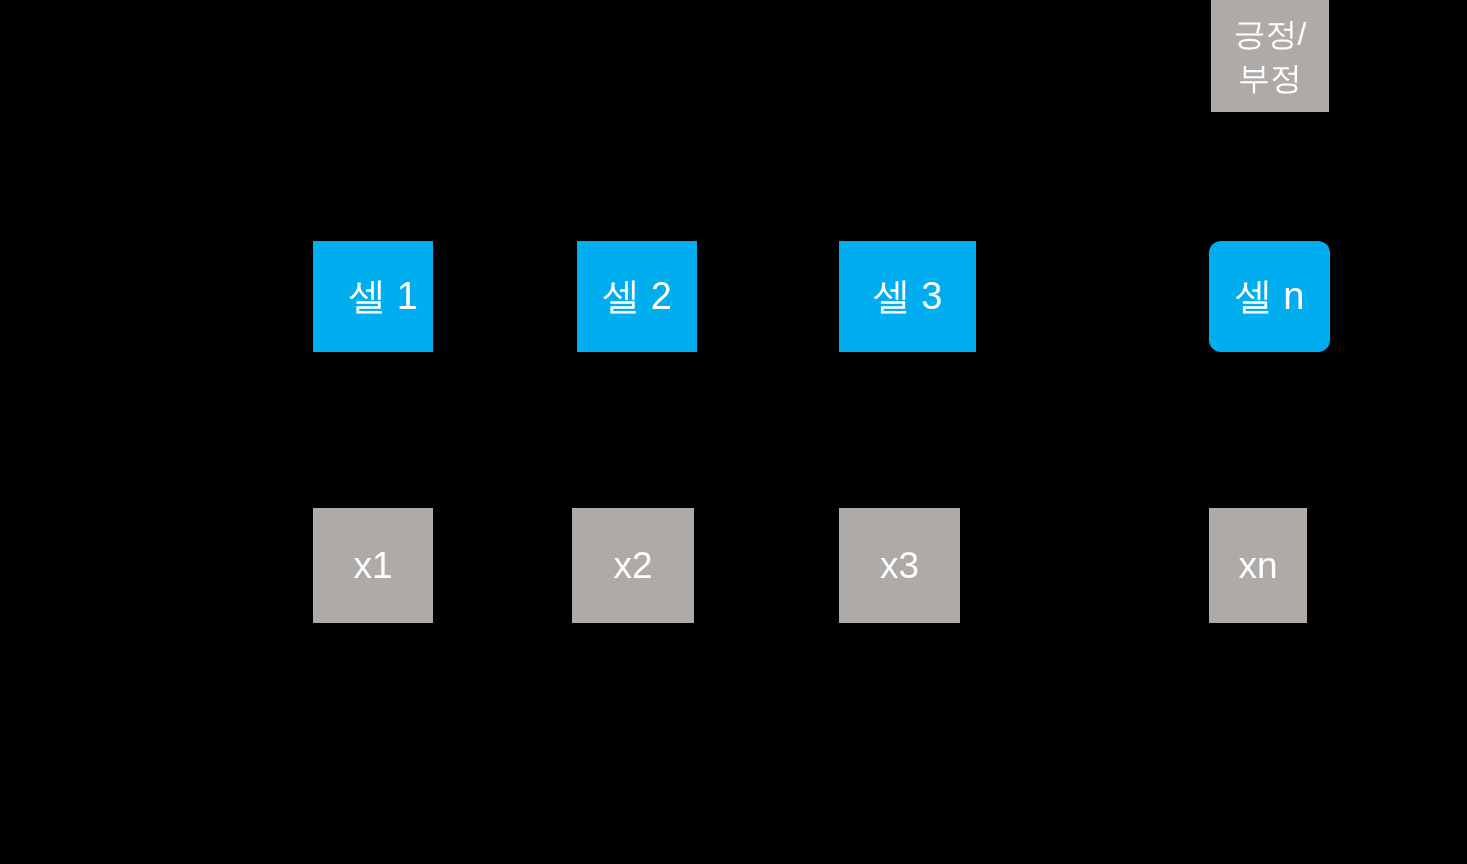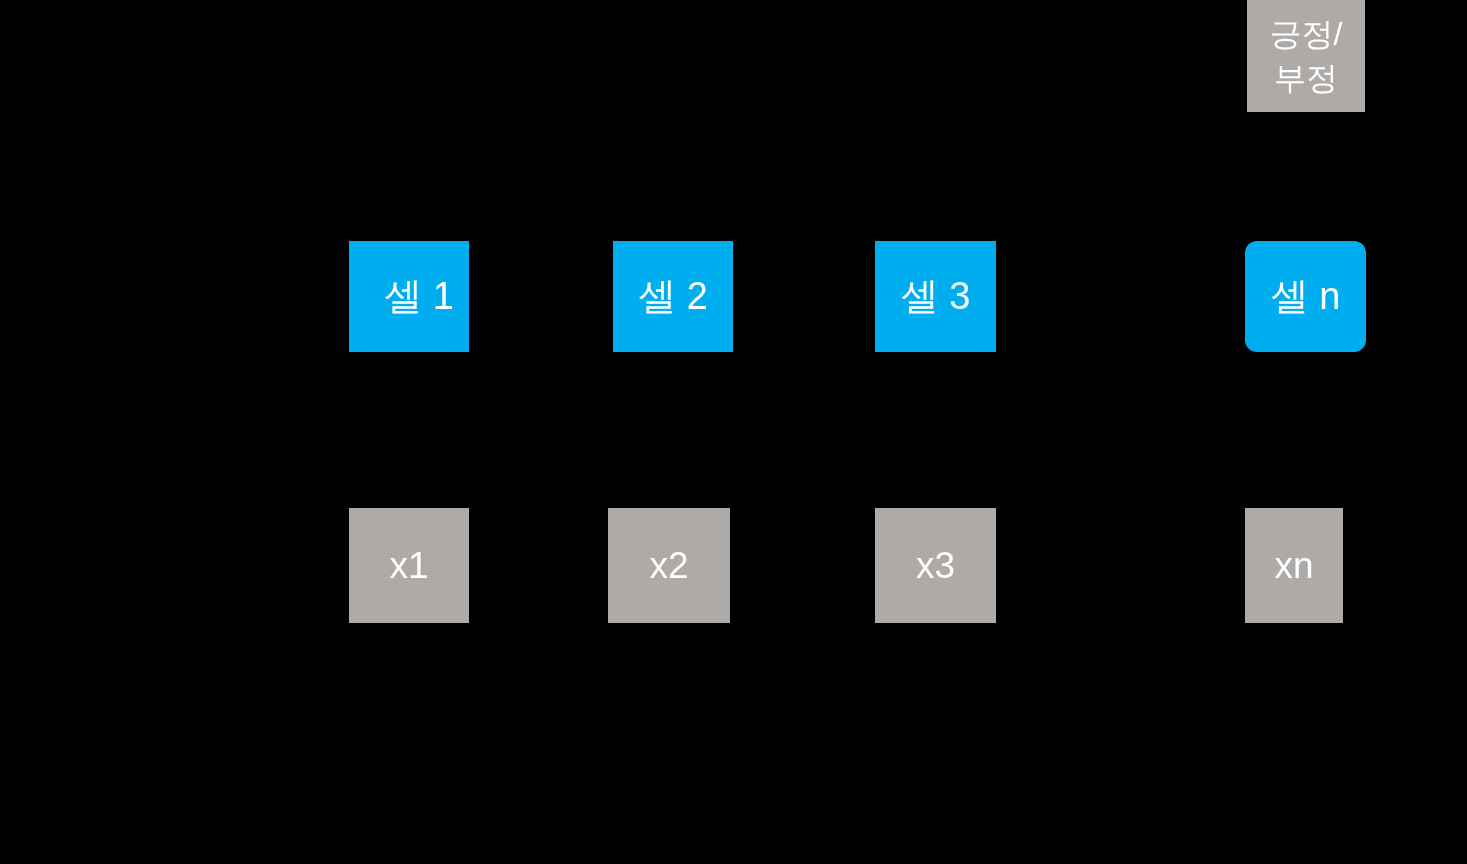--- a/index.html
+++ b/index.html
@@ -16,21 +16,20 @@
     font-family: "Liberation Sans", "DejaVu Sans", sans-serif;
   }
   .box {
     position: absolute;
     display: flex;
     align-items: center;
     justify-content: center;
     text-align: center;
     color: var(--box-text, #ffffff);
     box-sizing: border-box;
-    margin-left: 36px;
   }
   .cell-box {
     background: var(--cell-fill, #00AEEF);
     top: 241px;
     width: 120px;
     height: 111px;
     font-size: 38px;
     font-weight: 400;
   }
   .input-box {
@@ -47,21 +46,21 @@
     top: 0px;
     width: 118px;
     height: 112px;
     flex-direction: column;
     font-size: 32px;
     line-height: 44px;
     font-weight: 400;
   }
   #cell-1 { left: 313px; padding-left: 20px; }
   #cell-2 { left: 577px; text-align: center; }
-  #cell-3 { left: 839px; width: 121px; }
+  #cell-3 { left: 839px; width: 137px; }
   #cell-n { left: 1209px; width: 121px; border-radius: 12px; }
   #input-x1 { left: 313px; width: 120px; }
   #input-x2 { left: 572px; width: 122px; }
   #input-x3 { left: 839px; }
   #input-xn { left: 1209px; width: 98px; }
   .footer-url {
     position: absolute;
     left: 450px;
     top: 795px;
     width: 610px;

